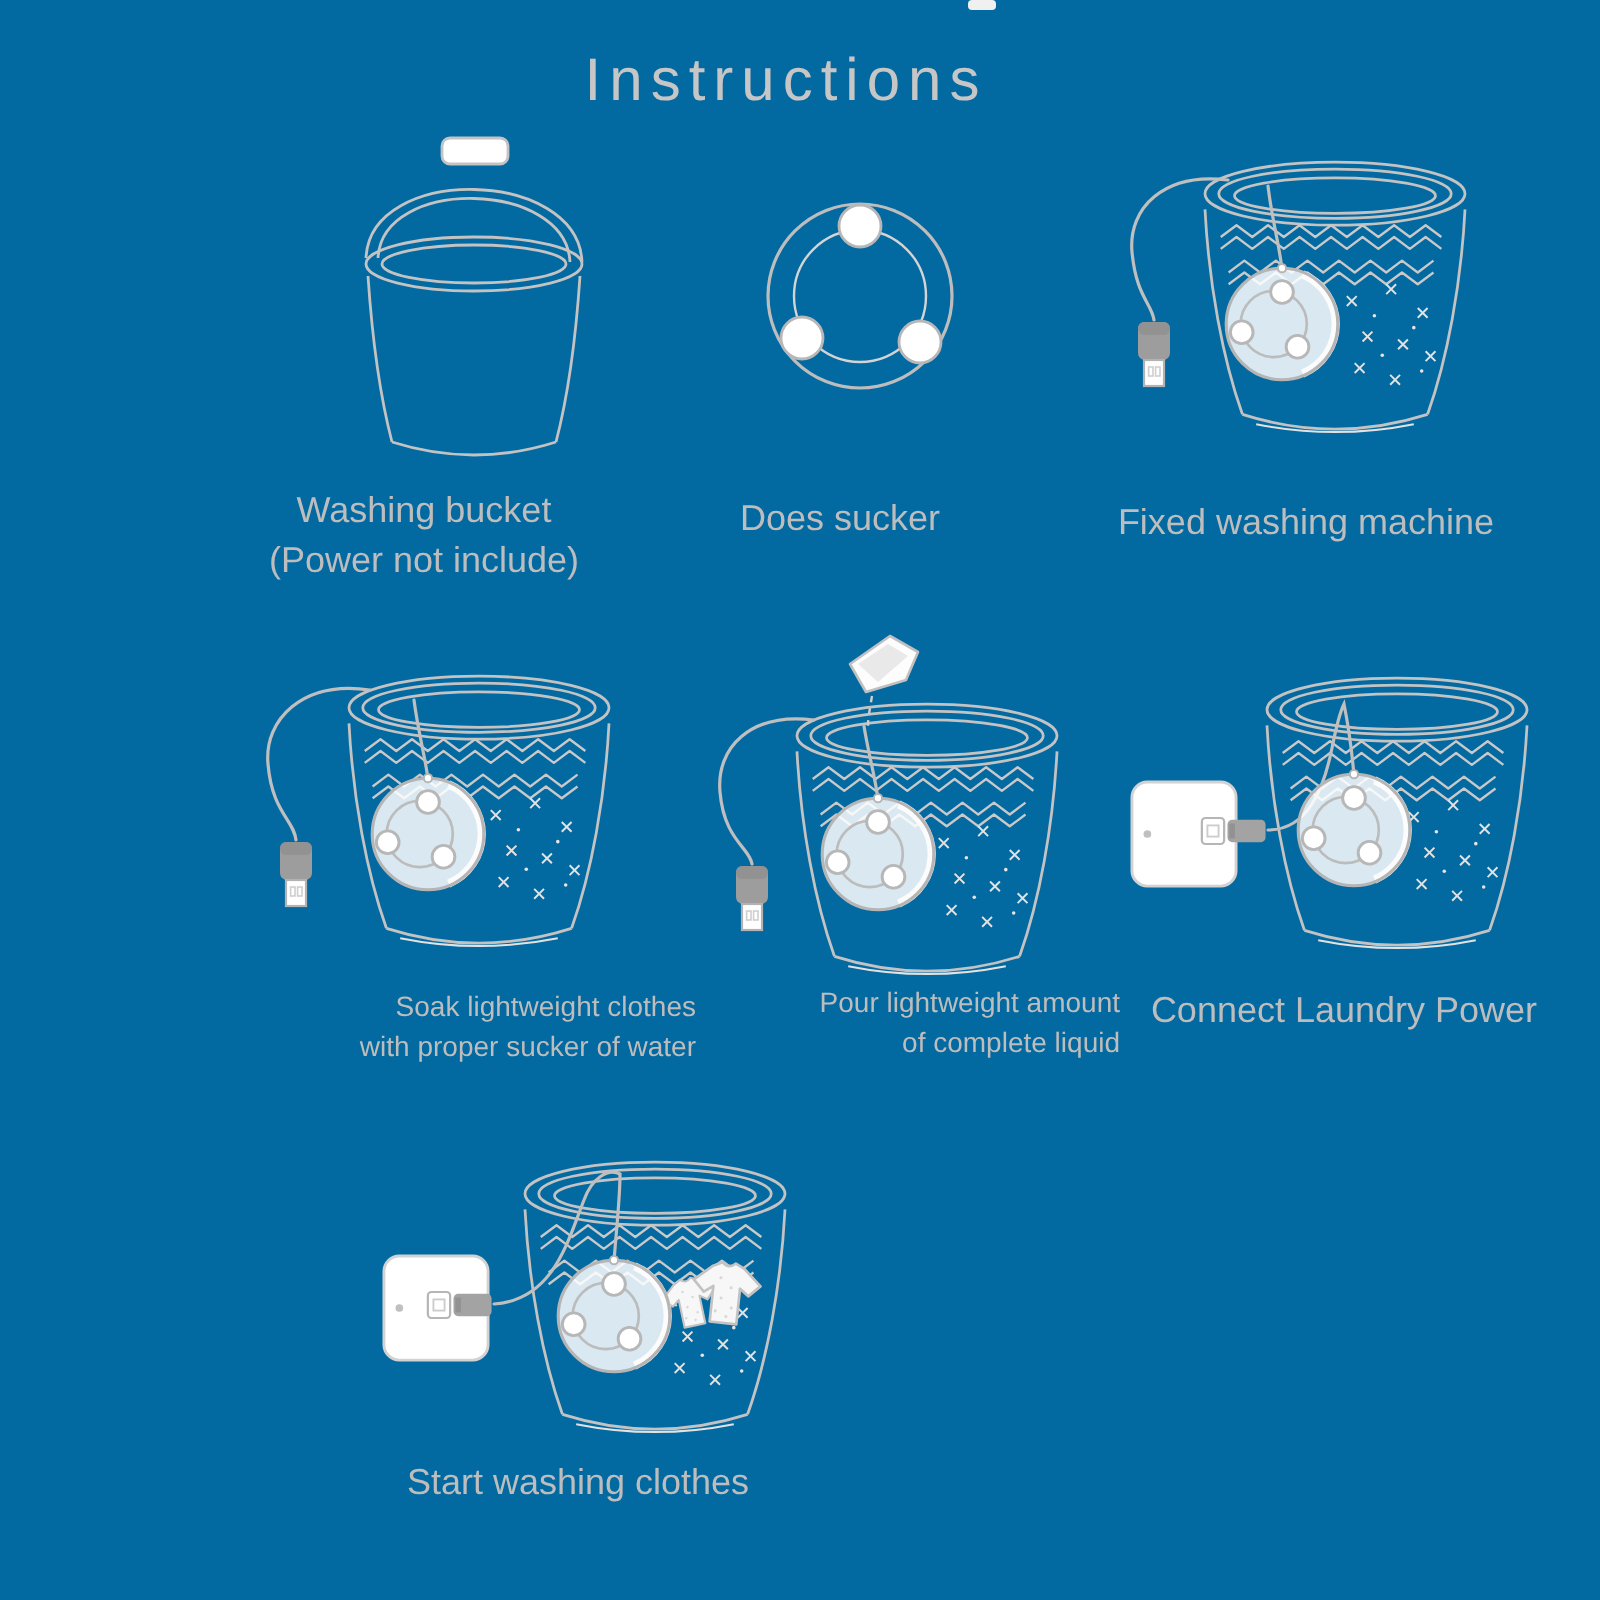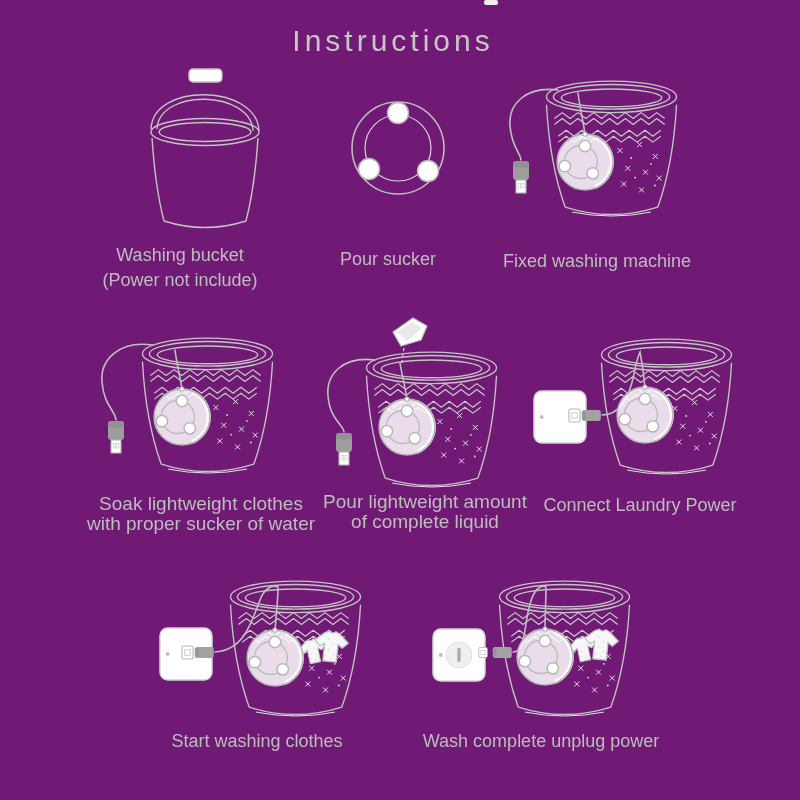--- a/index.html
+++ b/index.html
@@ -1,24 +1,24 @@
 <!DOCTYPE html>
 <html><head>
 <meta charset="utf-8">
 <style>
   html,body{margin:0;padding:0;background:#fff;}
-  .canvas{position:relative;width:800px;height:800px;background:#701a75;overflow:hidden;
+  .canvas{position:relative;width:800px;height:800px;background:#0369a1;overflow:hidden;
           font-family:"Liberation Sans", sans-serif;}
   .title{position:absolute;top:24px;left:0;width:786px;text-align:center;
          font-size:30px;letter-spacing:4px;color:#c6c6c6;}
-  .step{position:absolute;}
+  .step{position:absolute;margin-left:32px;}
   .art{position:absolute;overflow:visible;}
   .caption{position:absolute;color:#bdbdbd;font-size:18px;line-height:25px;width:100%;}
   .caption.center{text-align:center;}
-  .caption.tight{font-size:19px;line-height:19.5px;text-align:center;}
+  .caption.tight{font-size:14px;line-height:19.5px;text-align:right;}
   .smudge{position:absolute;left:484px;top:0;width:14px;height:5px;background:#f0f0f0;border-radius:2px;}
   
   .s1{fill:none;stroke:#c3c3c3;stroke-width:1.4px;}
   .s2{fill:#ffffff;stroke:#c3c3c3;stroke-width:1.4px;}
   .zz{fill:none;stroke:#c9c9c9;stroke-width:1.2px;stroke-linejoin:round;}
   .dvl{fill:#ffffff;stroke:#b7b7b7;stroke-width:1.4px;}
   .faint{fill:none;stroke:#e2e2e2;stroke-width:1px;}
   .cable{fill:none;stroke:#bfbfbf;stroke-width:1.6px;stroke-linecap:round;}
 </style>
 </head>
@@ -148,25 +148,25 @@
       <div>Washing bucket</div>
       <div>(Power not include)</div>
     </div>
   </div>
 
   <div class="step" style="left:298px;top:96px;width:180px;height:180px">
     <svg class="art" style="left:50px;top:2px" width="100" height="100">
       <use href="#sym-sucker" width="100" height="100"></use>
     </svg>
     <div class="caption center" style="top:151px">
-      <div>Pour sucker</div>
-    </div>
-  </div>
-
-  <div class="step" style="left:472px;top:74px;width:250px;height:210px">
+      <div>Does sucker</div>
+    </div>
+  </div>
+
+  <div class="step" style="left:496px;top:74px;width:250px;height:210px">
     <svg class="art" style="left:26px;top:2px" width="210" height="165">
       <use href="#sym-bucket" x="15" y="-3" width="197" height="158"></use>
       <path class="cable" d="M87,59 C86,48 82,34 80,17"></path>
       <path class="cable" d="M60,14 C28,10 10,28 12,50 C14,72 22,76 23,84"></path>
       <use href="#sym-device" x="56" y="55" width="62" height="62"></use>
       <use href="#sym-plug-v" x="12" y="84" width="22" height="36"></use>
     </svg>
     <div class="caption center" style="top:175px">
       <div>Fixed washing machine</div>
     </div>
@@ -224,29 +224,14 @@
       <use href="#sym-device" x="94" y="51" width="62" height="62"></use>
       <use href="#sym-adapter" x="9" y="51" width="54" height="54"></use>
       <use href="#sym-socket" x="31" y="69" width="13" height="15"></use>
       <use href="#sym-plug-h" x="44" y="70" width="21" height="13"></use>
     </svg>
     <div class="caption center" style="top:155px">
       <div>Start washing clothes</div>
     </div>
   </div>
 
-  <div class="step" style="left:416px;top:574px;width:250px;height:185px">
-    <svg class="art" style="left:4px;top:2px" width="245" height="165">
-      <use href="#sym-bucket" x="46" y="-3" width="197" height="158"></use>
-      <use href="#sym-shirt" width="30" height="27" transform="translate(148,60) rotate(-12 15 13)"></use>
-      <use href="#sym-shirt" width="38" height="34" transform="translate(162,52) rotate(6 19 17)"></use>
-      <path class="cable" d="M93,76 C106,76 104,48 110,28 C114,14 120,8 126,11 C126,24 125,40 125,54"></path>
-      <use href="#sym-device" x="94" y="50" width="62" height="62"></use>
-      <use href="#sym-adapter-power" x="12" y="52" width="54" height="54"></use>
-      <use href="#sym-socket" x="58" y="70" width="10" height="13"></use>
-      <use href="#sym-plug-h" x="72" y="70" width="21" height="13"></use>
-    </svg>
-    <div class="caption center" style="top:155px">
-      <div>Wash complete unplug power</div>
-    </div>
-  </div>
 
 </div>
 
 </body></html>

